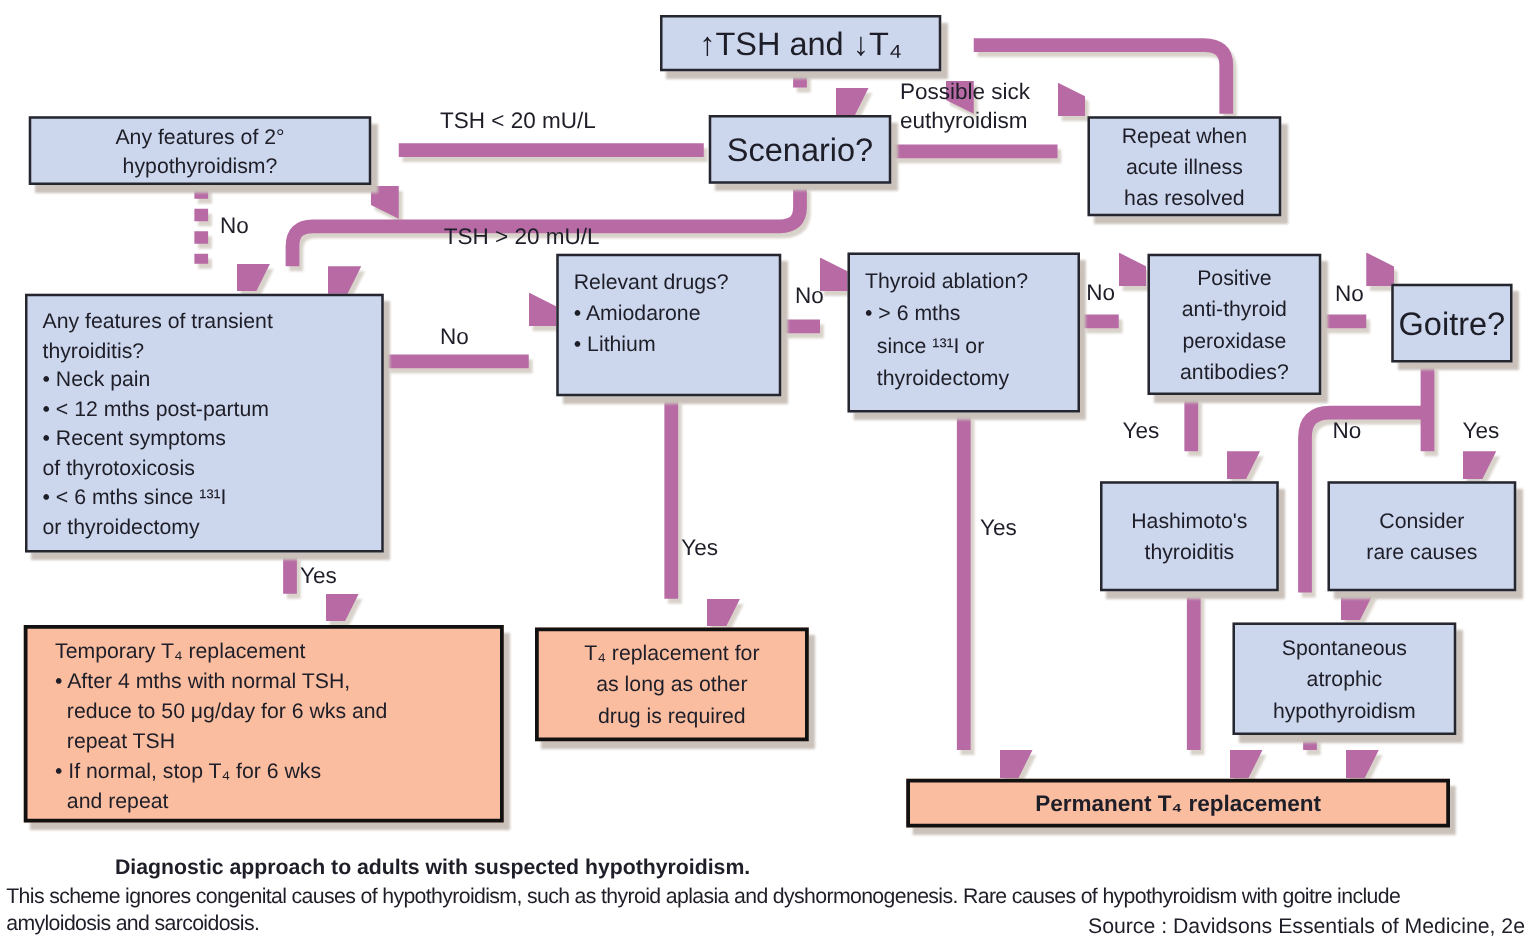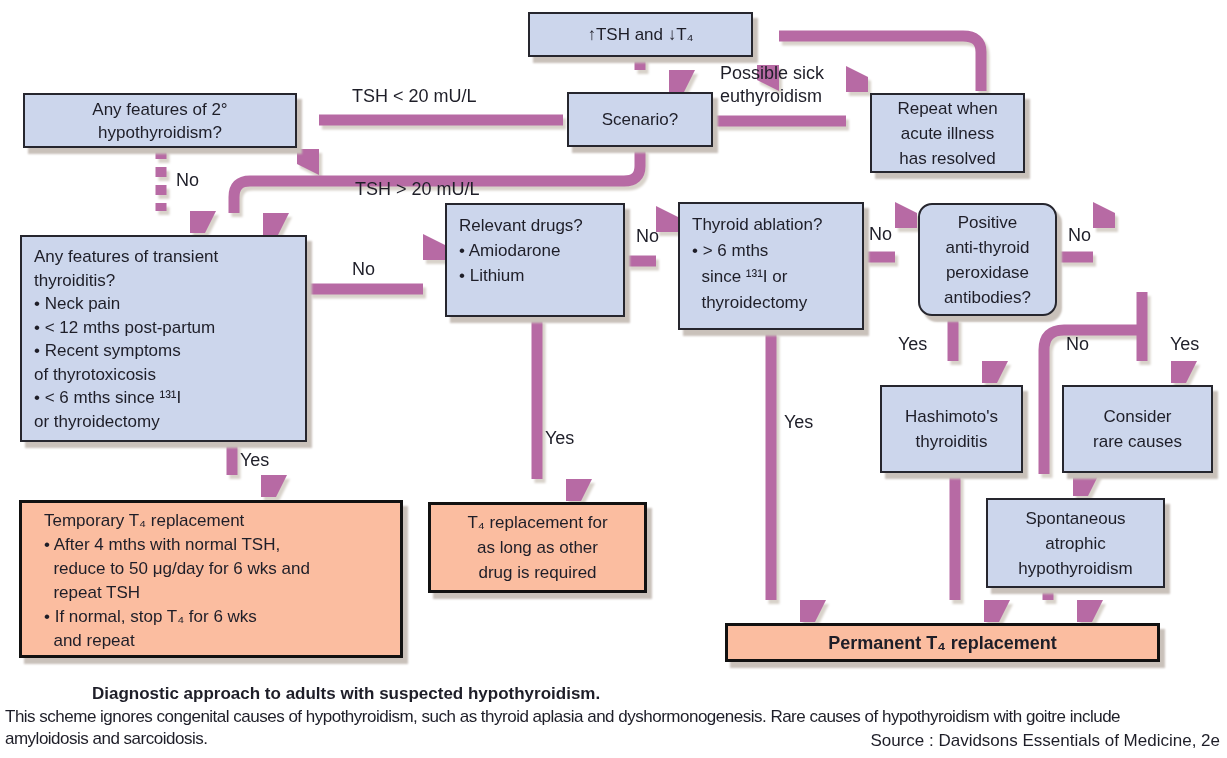--- a/index.html
+++ b/index.html
@@ -17,21 +17,21 @@
   .ahp{fill:var(--arrow);}
   .node{
     position:absolute;box-sizing:border-box;z-index:2;
     background:var(--boxfill);border:2px solid var(--boxborder);
     box-shadow:5px 6px 2px var(--shadow);
     white-space:pre;font-size:17px;line-height:24px;
   }
   .center{display:flex;align-items:center;justify-content:center;text-align:center;}
   .left{padding:8px 12px;}
   .result{background:var(--resultfill);border:3px solid var(--resultborder);}
-  .big{font-size:17px;}
+  .big{font-size:26px;}
   .bold{font-weight:bold;}
   .lbl{position:absolute;z-index:3;font-size:18px;white-space:pre;}
   .cap{position:absolute;z-index:3;white-space:pre;}
 </style>
 </head>
 <body>
 
 <div id="canvas">
 
   <svg id="arrows" width="1227" height="758" viewBox="0 0 1227 758">
@@ -82,25 +82,26 @@
 
   <div class="node left" style="left:445px;top:203px;width:180px;height:114px;line-height:25px;">Relevant drugs?
 • Amiodarone
 • Lithium</div>
 
   <div class="node left" style="left:678px;top:202px;width:186px;height:128px;line-height:26px;">Thyroid ablation?
 • &gt; 6 mths
   since ¹³¹I or
   thyroidectomy</div>
 
-  <div class="node center" style="left:918px;top:203px;width:139px;height:113px;line-height:25px;border-radius:14px;">Positive
+  <div class="node center" style="left:918px;top:203px;width:139px;height:113px;line-height:25px;">Positive
 anti-thyroid
 peroxidase
 antibodies?</div>
 
+  <div class="node center big" style="left:1113px;top:227px;width:97px;height:63px;">Goitre?</div>
 
   <div class="node center" style="left:880px;top:385px;width:143px;height:88px;line-height:25px;">Hashimoto's
 thyroiditis</div>
 
   <div class="node center" style="left:1062px;top:385px;width:151px;height:88px;line-height:25px;">Consider
 rare causes</div>
 
   <div class="node center" style="left:986px;top:498px;width:179px;height:90px;line-height:25px;">Spontaneous
 atrophic
 hypothyroidism</div>

